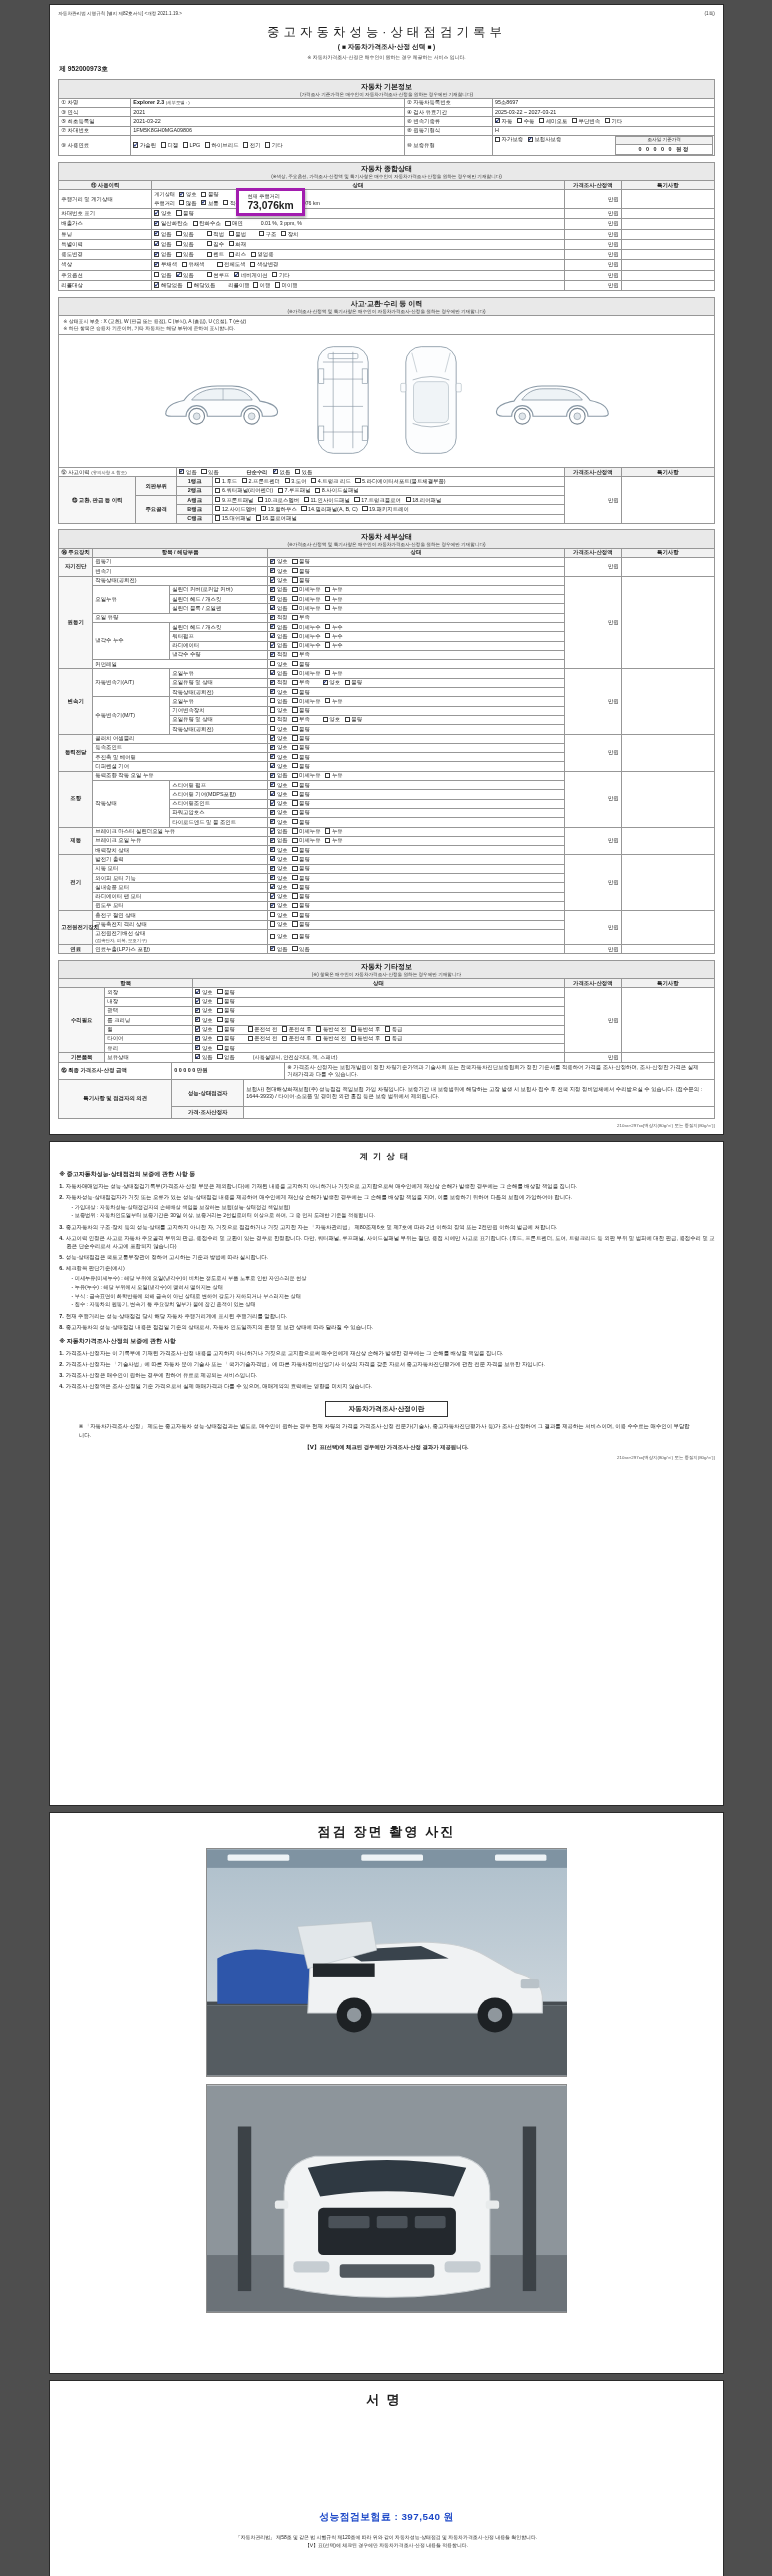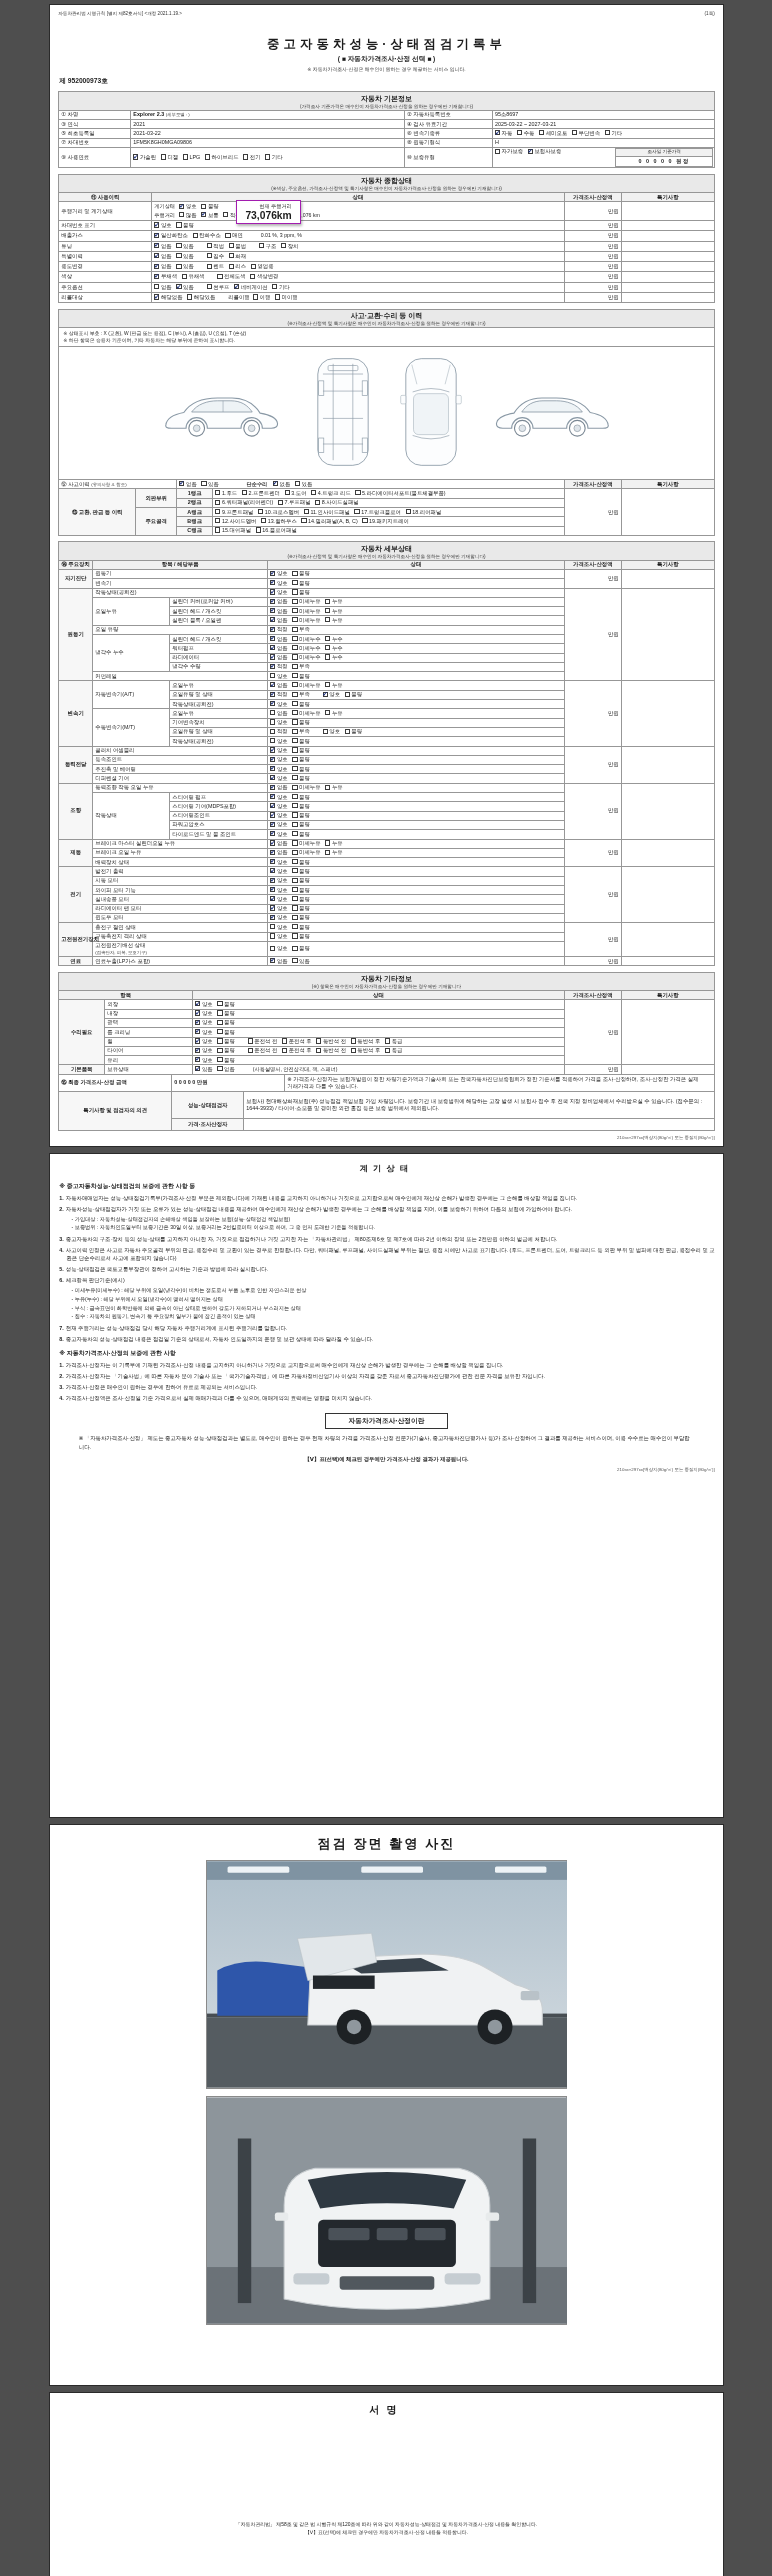--- a/index.html
+++ b/index.html
@@ -5,21 +5,21 @@
   *{box-sizing:border-box;margin:0;padding:0}
   html,body{width:773px;height:2576px;overflow:hidden}
   body{background:#4e4e4e;font-family:"Liberation Sans","DejaVu Sans",sans-serif;color:#1c1c1c;padding-top:4.1px}
   .sheet{width:675px;margin:0 auto 6.2px auto;background:#fff;border:0.5px solid #2a2a2a;padding:6.2px 8.2px;position:relative}
   #sheet-form{min-height:1108px}
   #sheet-notice{min-height:665px}
   #sheet-photos{min-height:562px}
   #sheet-sign{min-height:206px;display:flex;flex-direction:column}
   
   .refrow{display:flex;justify-content:space-between;font-size:4.6px;color:#333}
-  h1.title{text-align:center;font-size:12.4px;letter-spacing:4.1px;margin-top:20px;font-weight:bold}
+  h1.title{text-align:center;font-size:12.4px;letter-spacing:4.1px;margin-top:8px;font-weight:normal}
   .subtitle{text-align:center;font-size:6.7px;font-weight:bold;margin-top:2.1px}
   .service-note{text-align:center;font-size:4.9px;color:#333;margin-top:1.5px}
   .doc-number{font-size:6.7px;font-weight:bold;margin:5.2px 0 2.1px 1px}
   
   .secbar{border:0.5px solid #979797;border-bottom:none;background:#e9e9e9;text-align:center;padding:1.5px 0 1px;margin-top:5.2px}
   .secbar .t{font-weight:bold;font-size:7px;display:block}
   .secbar .n{font-size:4.6px;color:#333;display:block}
   
   table.tb{width:100%;border-collapse:collapse;table-layout:fixed}
   .tb th,.tb td{border:0.5px solid #979797;padding:0.5px 2.1px;font-size:5.4px;line-height:1.35;vertical-align:middle;word-break:keep-all;text-align:left}
@@ -37,21 +37,21 @@
   .grpl{margin-right:3.1px}
   .cb{display:inline-block;width:5.2px;height:5.2px;border:0.5px solid #3c3c3c;background:#fff;vertical-align:-0.5px;position:relative;margin-right:1.5px}
   .cb.on::after{content:"\2714";position:absolute;left:-1px;top:-2.6px;font-size:6.2px;color:#1b2f7e;font-weight:bold}
   .cbl{margin-right:4.6px;font-size:5.4px}
   
   .baseprice{float:right;border:0.5px solid #979797;text-align:center;width:98px;margin:-0.5px -1.5px}
   .baseprice .bp-l{display:block;font-size:4.6px;background:#f1f1f1;border-bottom:0.5px solid #979797;padding:0.5px 0}
   .baseprice .bp-v{display:block;font-size:5.4px;font-weight:bold;letter-spacing:1.5px;padding:1px 0}
   
   .overall-wrap{position:relative}
-  .callout{position:absolute;left:178px;top:8.2px;background:#fff;border:1px solid #a21caf;box-shadow:1px 1.5px 2.6px rgba(0,0,0,.3);padding:2.1px 8.2px;text-align:right;z-index:5}
+  .callout{position:absolute;left:178px;top:8.2px;background:#fff;border:3px solid #a21caf;box-shadow:1px 1.5px 2.6px rgba(0,0,0,.3);padding:2.1px 8.2px;text-align:left;z-index:5}
   .callout .cl{display:block;font-size:5.2px}
   .callout .cv{display:block;font-size:10.3px;font-weight:bold}
   
   .legend{border:0.5px solid #979797;border-bottom:none;padding:1.5px 4.1px;font-size:4.9px;line-height:1.5}
   .diagram-row{border:0.5px solid #979797;border-bottom:none;display:flex;justify-content:center;align-items:center;gap:24px;padding:7.2px 0;min-height:129px}
   
   .fp-val{text-align:center;font-weight:bold}
   .fp-note{font-size:4.4px;line-height:1.35;color:#333}
   .optext{font-size:4.9px;line-height:1.4;height:27px;vertical-align:top}
   .paper{text-align:right;font-size:4.4px;color:#555;margin-top:4.1px}
@@ -747,18 +747,22 @@
       <rect x="168" y="342" width="70" height="22" rx="8" fill="#c6cdd2"></rect>
         <rect x="462" y="342" width="70" height="22" rx="8" fill="#c6cdd2"></rect>
       <rect x="258" y="348" width="184" height="26" rx="6" fill="#51585e"></rect>
       <rect x="132" y="224" width="26" height="16" rx="5" fill="#e8ebec"></rect>
         <rect x="542" y="224" width="26" height="16" rx="5" fill="#e8ebec"></rect>
     </svg>
   </div>
 </div>
 
 <div class="sheet" id="sheet-sign">
-  <h2 class="boxtitle" style="letter-spacing:7.2px;font-size:10px;margin-bottom:4px">서명</h2>
+  <h2 class="boxtitle" style="letter-spacing:7.2px;font-size:13px;margin-bottom:4px">서명</h2>
   <div class="sign-space"></div>
+  <div class="fee">
+    <span>성능점검보험료 :</span>
+    <span>397,540 원</span>
+  </div>
   <div class="fine">「자동차관리법」 제58조 및 같은 법 시행규칙 제120조에 따라 위와 같이 자동차성능·상태점검 및 자동차가격조사·산정 내용을 확인합니다.</div>
   <div class="fine">【Ⅴ】표(선택)에 체크된 경우에만 자동차가격조사·산정 내용을 적용합니다.</div>
 </div>
 
 
 </body></html>

